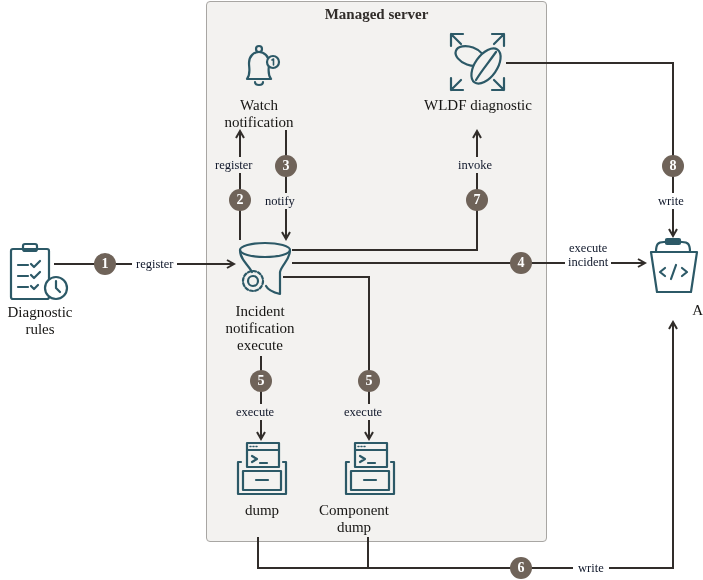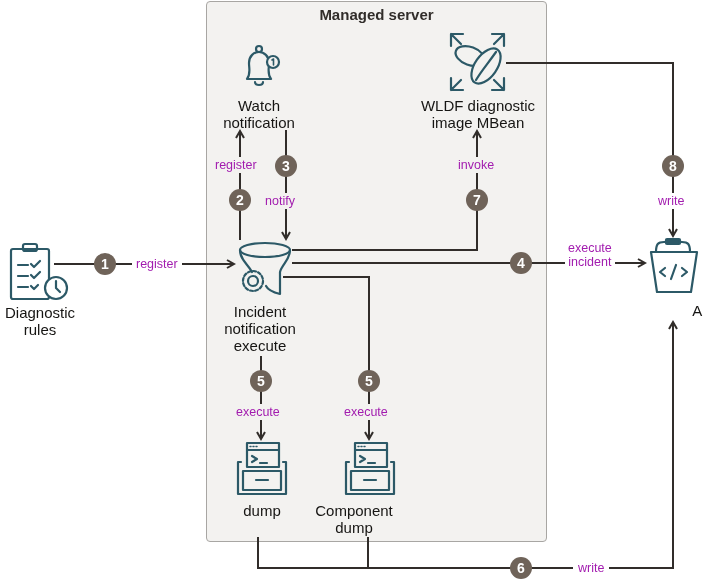--- a/index.html
+++ b/index.html
@@ -1,24 +1,24 @@
 <!DOCTYPE html>
 <html><head>
 <meta charset="utf-8">
 <style>
   html, body { margin: 0; padding: 0; background: #ffffff; }
   body { width: 703px; height: 580px; position: relative; overflow: hidden;
          font-family: "Liberation Sans", "DejaVu Sans", sans-serif; color: #312d2a; }
-  #diagram { position: absolute; left: 0; top: 0; width: 703px; height: 580px; }
+  #diagram { position: absolute; left: 0; top: 0; width: 703px; height: 580px; font-family: Liberation Serif, serif; }
   .container-box { position: absolute; left: 206px; top: 1px; width: 341px; height: 541px;
                    background: #f3f2f0; border: 1px solid #a8a6a3; border-radius: 4px; box-sizing: border-box; }
   .container-title { position: absolute; left: 206px; top: 6px; width: 341px; text-align: center;
                      font-weight: bold; font-size: 15px; color: #312d2a; }
   .node-label { position: absolute; text-align: center; font-size: 15px; line-height: 17px; color: #161513; }
-  .edge-label { position: absolute; font-size: 12.5px; line-height: 14px; color: #a21caf; text-align: center; }
+  .edge-label { position: absolute; font-size: 12.5px; line-height: 14px; color: #0f172a; text-align: center; }
   .edge-label.bg-gray { background: #f3f2f0; }
   .edge-label.bg-white { background: #ffffff; }
   .step { position: absolute; width: 22px; height: 22px; border-radius: 50%; background: #6f6359;
           color: #ffffff; font-weight: bold; font-size: 14px; line-height: 22px; text-align: center; }
   svg .wire { stroke: #312d2a; stroke-width: 2; fill: none; }
   svg .icon { stroke: #2c5967; stroke-width: 2.2; fill: none; stroke-linecap: round; stroke-linejoin: round; }
 </style>
 </head>
 <body>
 
@@ -117,21 +117,20 @@
   <div class="node-label" style="left:-5px;top:304px;width:90px">
     <div>Diagnostic</div>
     <div>rules</div>
   </div>
   <div class="node-label" style="left:214px;top:97px;width:90px">
     <div>Watch</div>
     <div>notification</div>
   </div>
   <div class="node-label" style="left:408px;top:97px;width:140px">
     <div>WLDF diagnostic</div>
-    <div>image MBean</div>
   </div>
   <div class="node-label" style="left:210px;top:303px;width:100px">
     <div>Incident</div>
     <div>notification</div>
     <div>execute</div>
   </div>
   <div class="node-label" style="left:680px;top:302px;width:56px">ADR</div>
   <div class="node-label" style="left:214px;top:502px;width:96px">
     <div>dump</div>
   </div>

